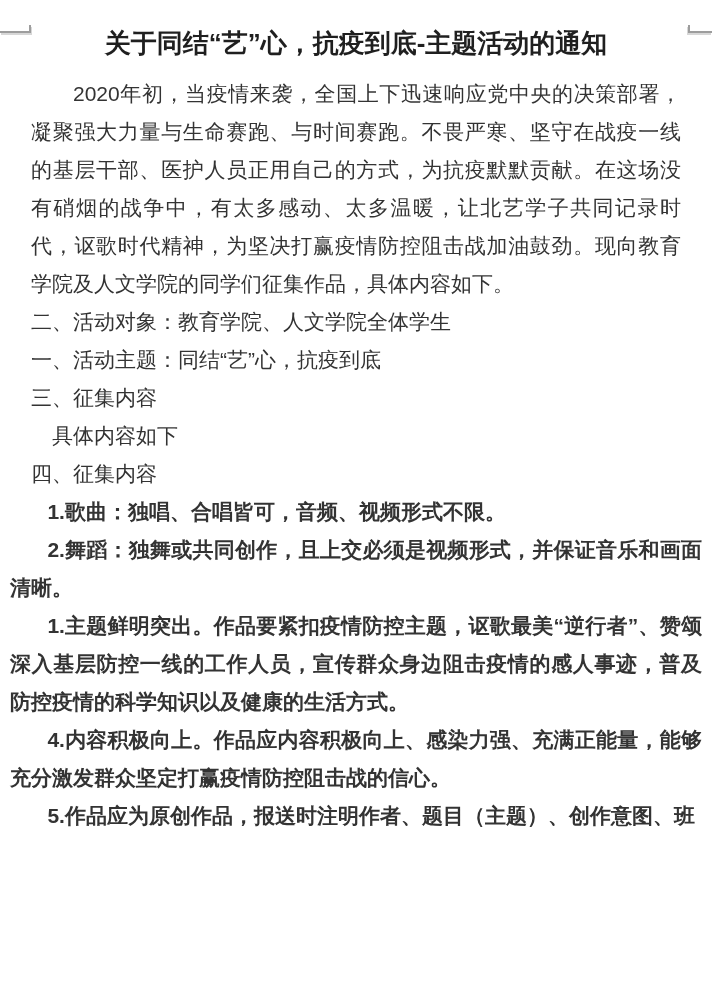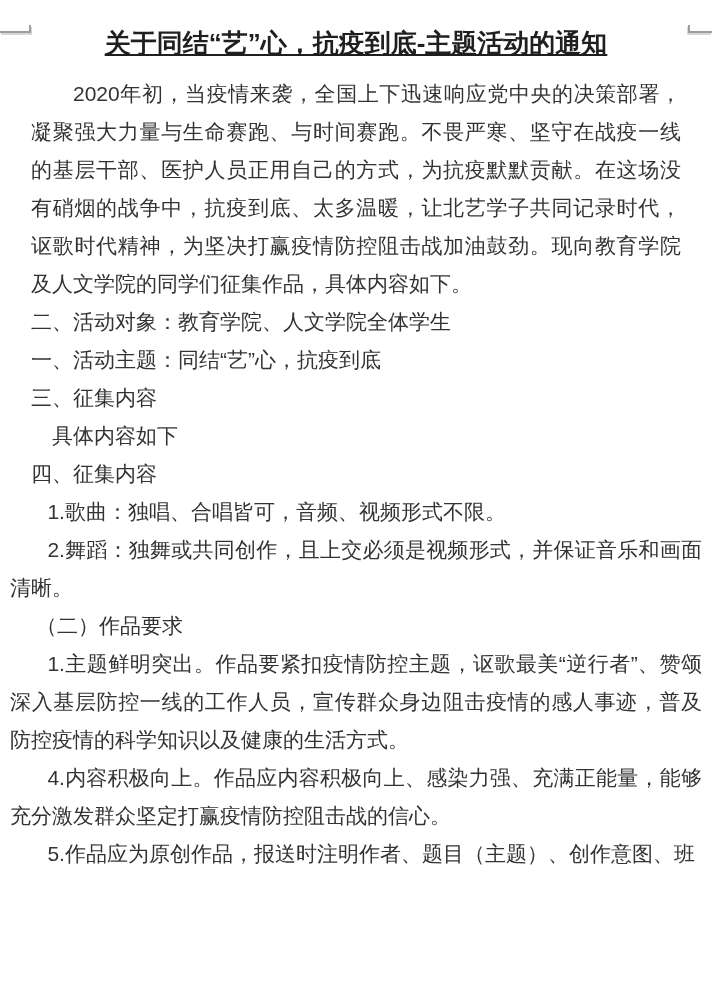--- a/index.html
+++ b/index.html
@@ -46,72 +46,71 @@
     border-left: 2px solid #9d9d9d;
     box-shadow: -1px 2px 0 rgba(175,175,175,0.5);
   }
   h1.doc-title {
     margin: 25px 21px 13px 21px;
     font-size: 26px;
     line-height: 37px;
     font-weight: bold;
     text-align: center;
     color: #1f1f1f;
-    text-decoration: underline;
   }
   p { margin: 0; padding: 0; }
   .p-intro {
     margin-left: 21px;
     margin-right: 21px;
     text-indent: 2em;
   }
   .item {
     margin-left: 21px;
   }
   .item-sub {
     margin-left: 21px;
     text-indent: 1em;
   }
   .subhead {
     margin-left: 26px;
   }
   .subitem {
     text-indent: 1.78em;
+    font-weight: bold;
   }
 </style>
 </head>
 <body>
 
 <div class="page">
 
   <div class="corner corner-left"></div>
   <div class="corner corner-right"></div>
 
   <h1 class="doc-title">关于同结“艺”心，抗疫到底-主题活动的通知</h1>
 
-  <p class="p-intro">2020年初，当疫情来袭，全国上下迅速响应党中央的决策部署，凝聚强大力量与生命赛跑、与时间赛跑。不畏严寒、坚守在战疫一线的基层干部、医护人员正用自己的方式，为抗疫默默贡献。在这场没有硝烟的战争中，抗疫到底、太多温暖，让北艺学子共同记录时代，讴歌时代精神，为坚决打赢疫情防控阻击战加油鼓劲。现向教育学院及人文学院的同学们征集作品，具体内容如下。</p>
+  <p class="p-intro">2020年初，当疫情来袭，全国上下迅速响应党中央的决策部署，凝聚强大力量与生命赛跑、与时间赛跑。不畏严寒、坚守在战疫一线的基层干部、医护人员正用自己的方式，为抗疫默默贡献。在这场没有硝烟的战争中，有太多感动、太多温暖，让北艺学子共同记录时代，讴歌时代精神，为坚决打赢疫情防控阻击战加油鼓劲。现向教育学院及人文学院的同学们征集作品，具体内容如下。</p>
 
   <p class="item">二、活动对象：教育学院、人文学院全体学生</p>
 
   <p class="item">一、活动主题：同结“艺”心，抗疫到底</p>
 
   <p class="item">三、征集内容</p>
 
   <p class="item-sub">具体内容如下</p>
 
   <p class="item">四、征集内容</p>
 
 
   <p class="subitem">1.歌曲：独唱、合唱皆可，音频、视频形式不限。</p>
 
   <p class="subitem">2.舞蹈：独舞或共同创作，且上交必须是视频形式，并保证音乐和画面清晰。</p>
 
 
 
-  <p class="subhead">（二）作品要求</p>
 
   <p class="subitem">1.主题鲜明突出。作品要紧扣疫情防控主题，讴歌最美“逆行者”、赞颂深入基层防控一线的工作人员，宣传群众身边阻击疫情的感人事迹，普及防控疫情的科学知识以及健康的生活方式。</p>
 
   <p class="subitem">4.内容积极向上。作品应内容积极向上、感染力强、充满正能量，能够充分激发群众坚定打赢疫情防控阻击战的信心。</p>
 
   <p class="subitem">5.作品应为原创作品，报送时注明作者、题目（主题）、创作意图、班</p>
 
 </div>
 
 </body></html>

